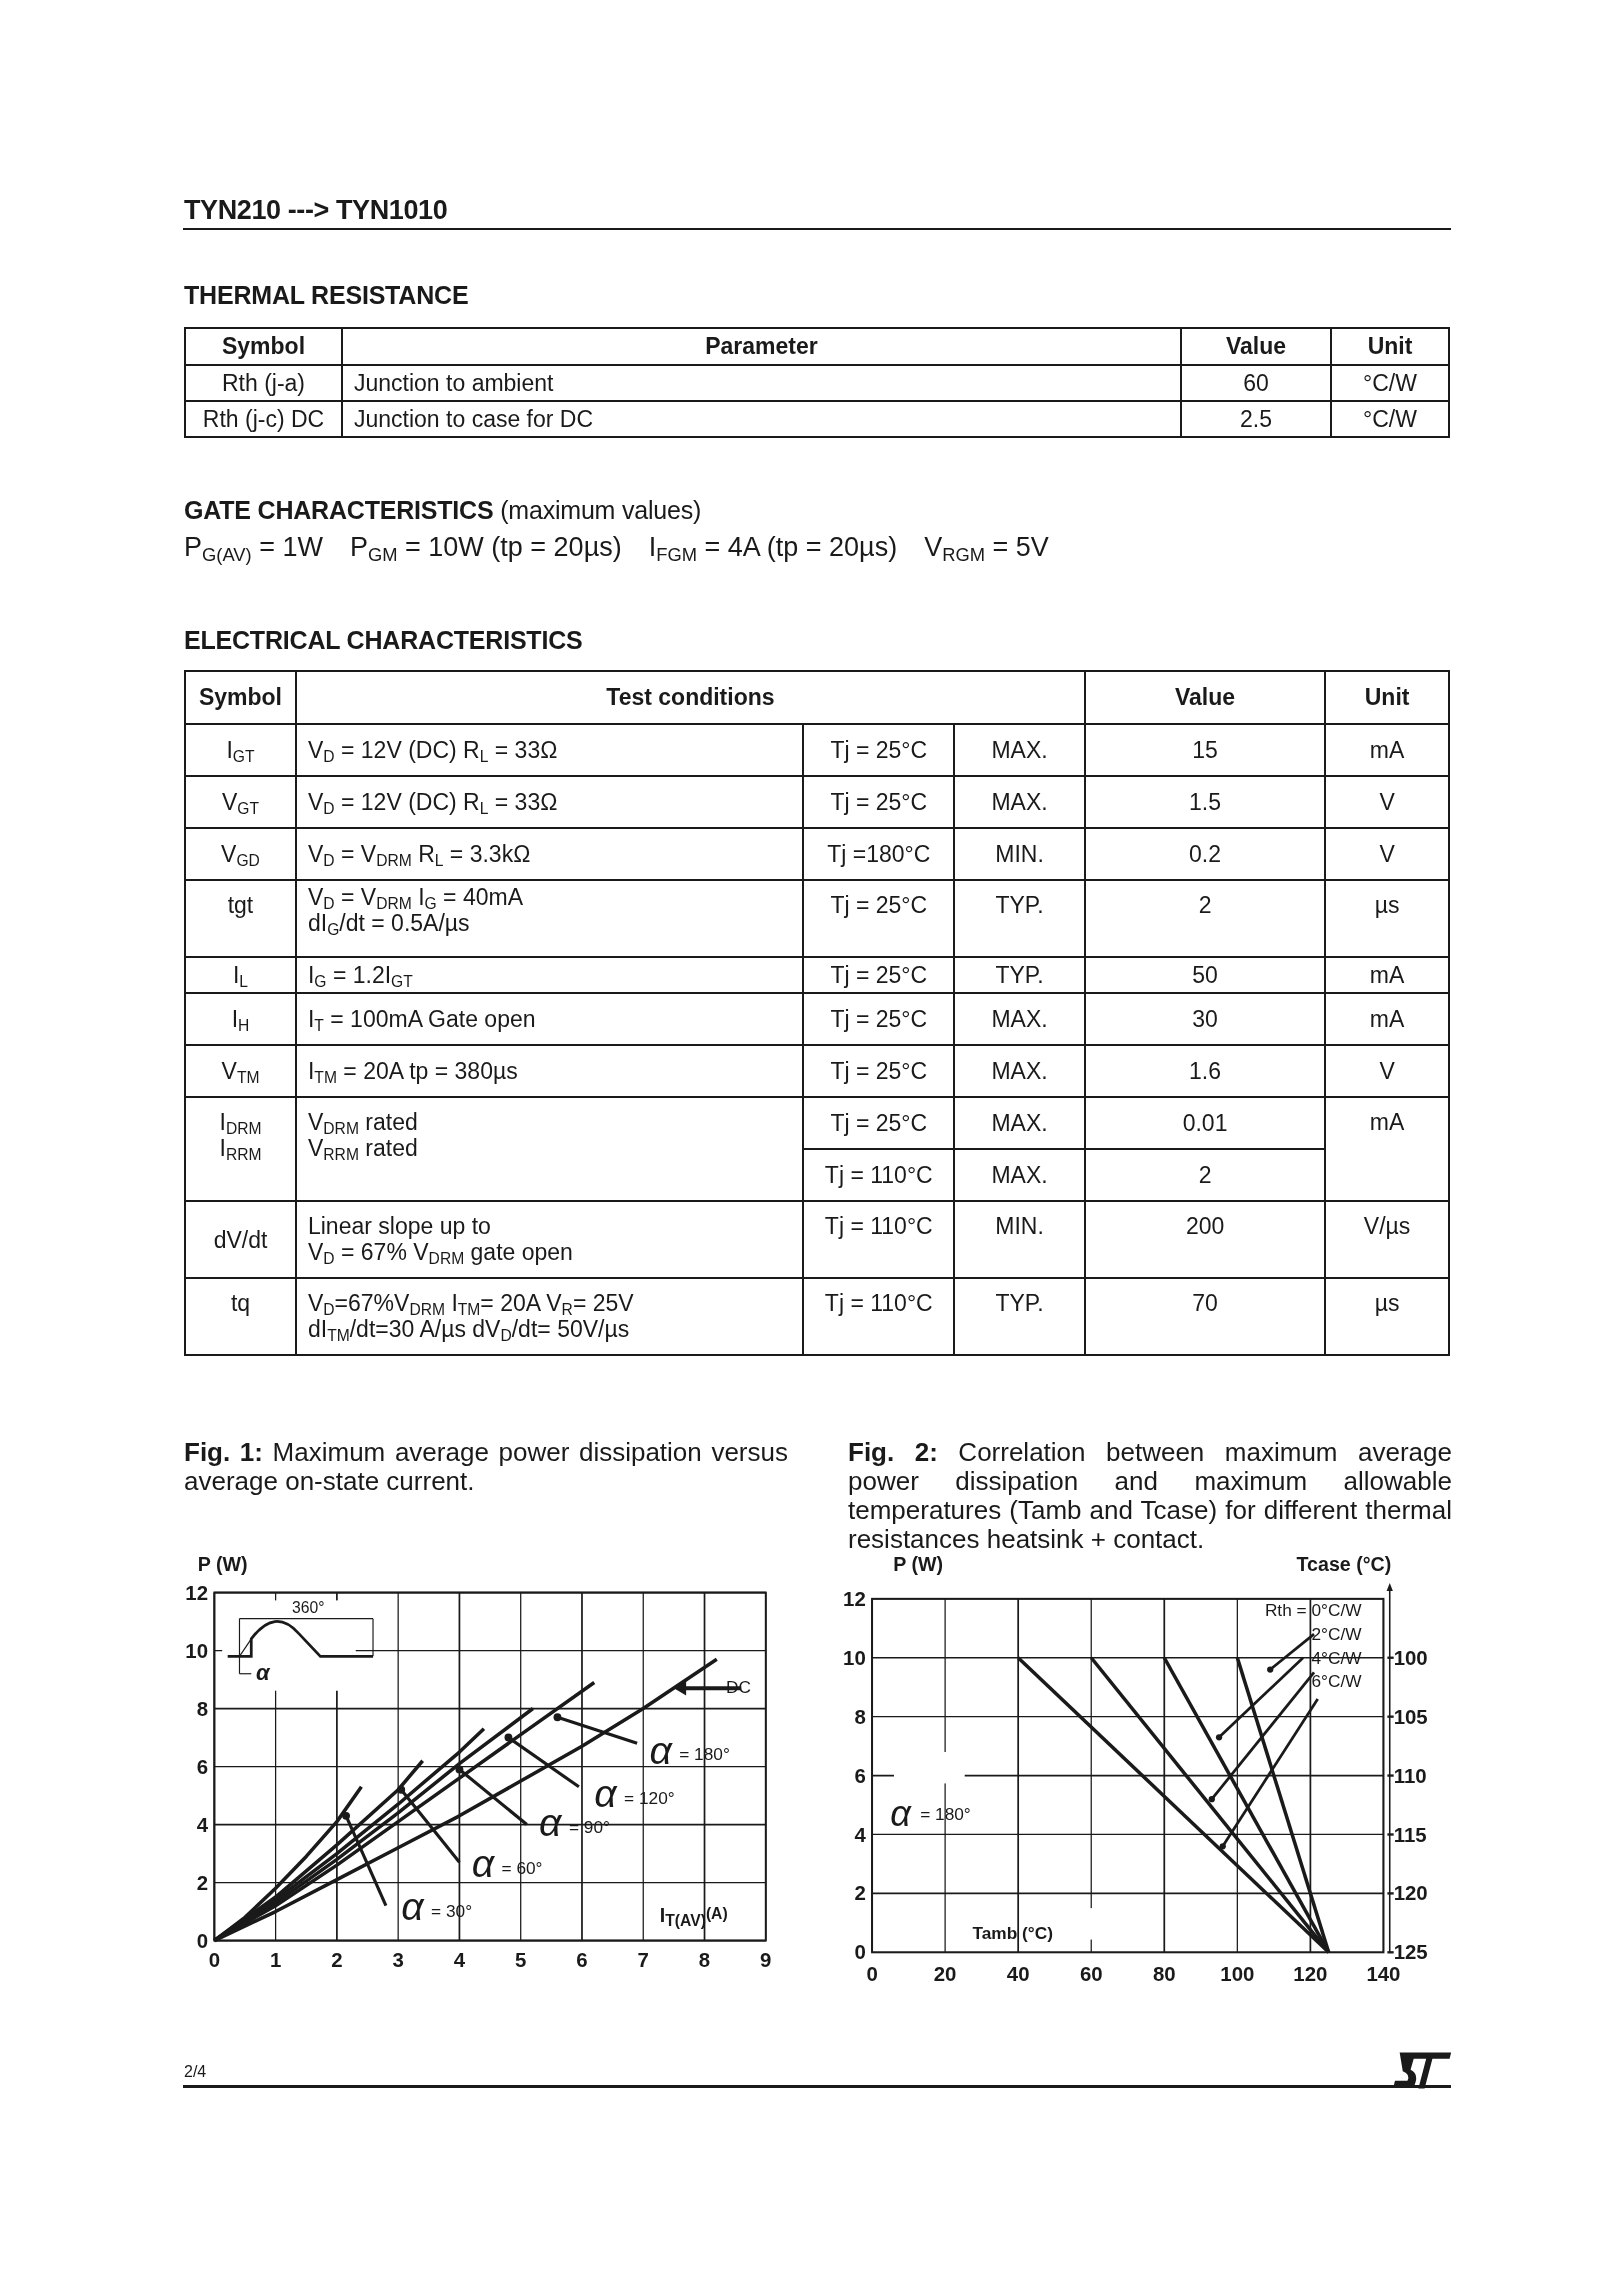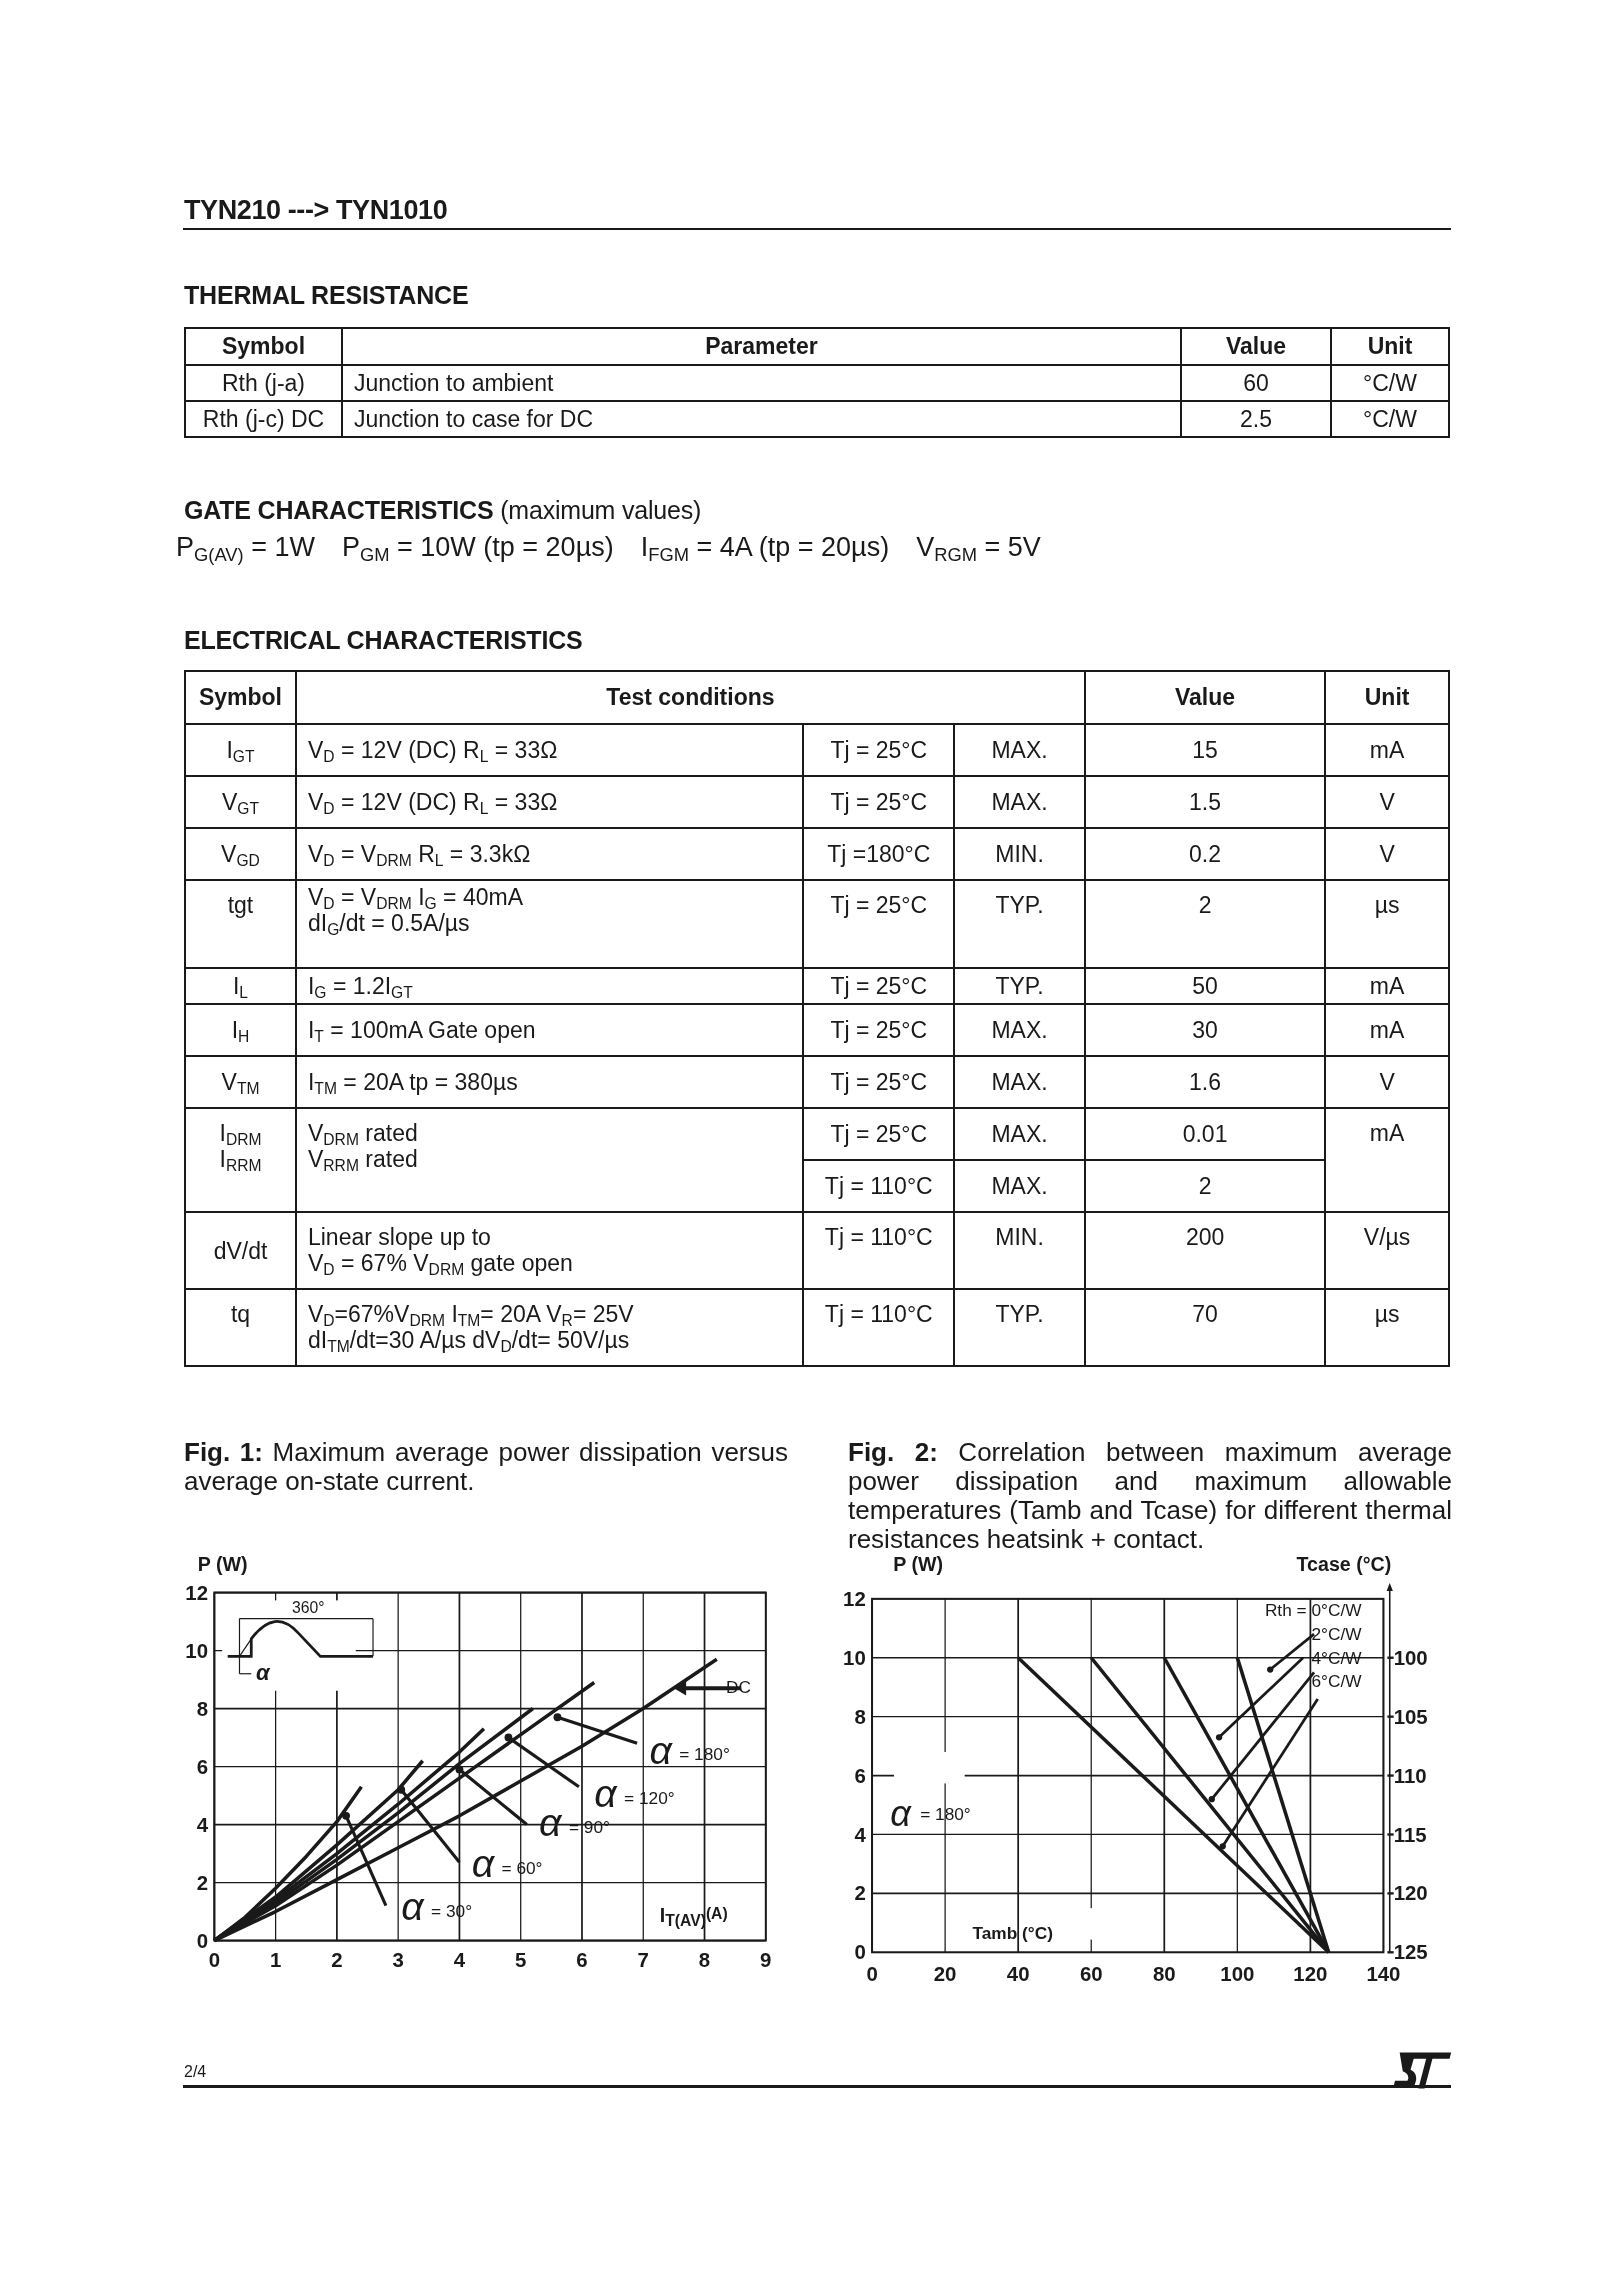--- a/index.html
+++ b/index.html
@@ -8,21 +8,21 @@
   .hdr-title{left:184px;top:195px;font-size:27px;font-weight:bold;letter-spacing:-0.4px;}
   .rule{position:absolute;background:#1a1a1a;}
   .sec{font-size:25px;font-weight:bold;letter-spacing:-0.2px;}
   .sec .norm{font-weight:normal;}
   table{border-collapse:collapse;position:absolute;}
   td,th{border:2.4px solid #1a1a1a;font-size:23px;padding:0 11px;}
   th{font-weight:bold;}
   .c{text-align:center;}
   .l{text-align:left;}
   sub{font-size:0.68em;vertical-align:-0.25em;line-height:0;}
-  .gate{left:176px;top:532px;font-size:27px;}
+  .gate{left:184px;top:532px;font-size:27px;}
   .gate span.g{margin-right:27px;}
   .cap{font-size:26px;line-height:29px;}
   .cap b{font-weight:bold;}
   svg text{font-family:"Liberation Sans",sans-serif;}
   .foot{left:184px;top:2063px;font-size:16px;}
 </style>
 </head>
 <body>
 
 <div class="abs hdr-title">TYN210 ---&gt; TYN1010</div>
@@ -94,21 +94,21 @@
         <td class="c" style="">V</td>
       </tr>
       <tr style="height: 52px;">
         <td class="c" style="">V<sub>GD</sub></td>
         <td class="l" style="">V<sub>D</sub> = V<sub>DRM</sub>          R<sub>L</sub> = 3.3kΩ</td>
         <td class="c" style="">Tj =180°C</td>
         <td class="c" style="">MIN.</td>
         <td class="c" style="">0.2</td>
         <td class="c" style="">V</td>
       </tr>
-      <tr style="height: 88px;">
+      <tr style="height: 77px;">
         <td class="c" style="vertical-align:top;padding-top:11px;line-height:26px;">tgt</td>
         <td class="l" style="vertical-align:top;padding-top:3px;line-height:26px;">V<sub>D</sub> = V<sub>DRM</sub>    I<sub>G</sub> = 40mA<br>dI<sub>G</sub>/dt = 0.5A/µs</td>
         <td class="c" style="vertical-align:top;padding-top:11px;line-height:26px;">Tj = 25°C</td>
         <td class="c" style="vertical-align:top;padding-top:11px;line-height:26px;">TYP.</td>
         <td class="c" style="vertical-align:top;padding-top:11px;line-height:26px;">2</td>
         <td class="c" style="vertical-align:top;padding-top:11px;line-height:26px;">µs</td>
       </tr>
       <tr style="height: 36px;">
         <td class="c" style="">I<sub>L</sub></td>
         <td class="l" style="">I<sub>G</sub> = 1.2I<sub>GT</sub></td>

